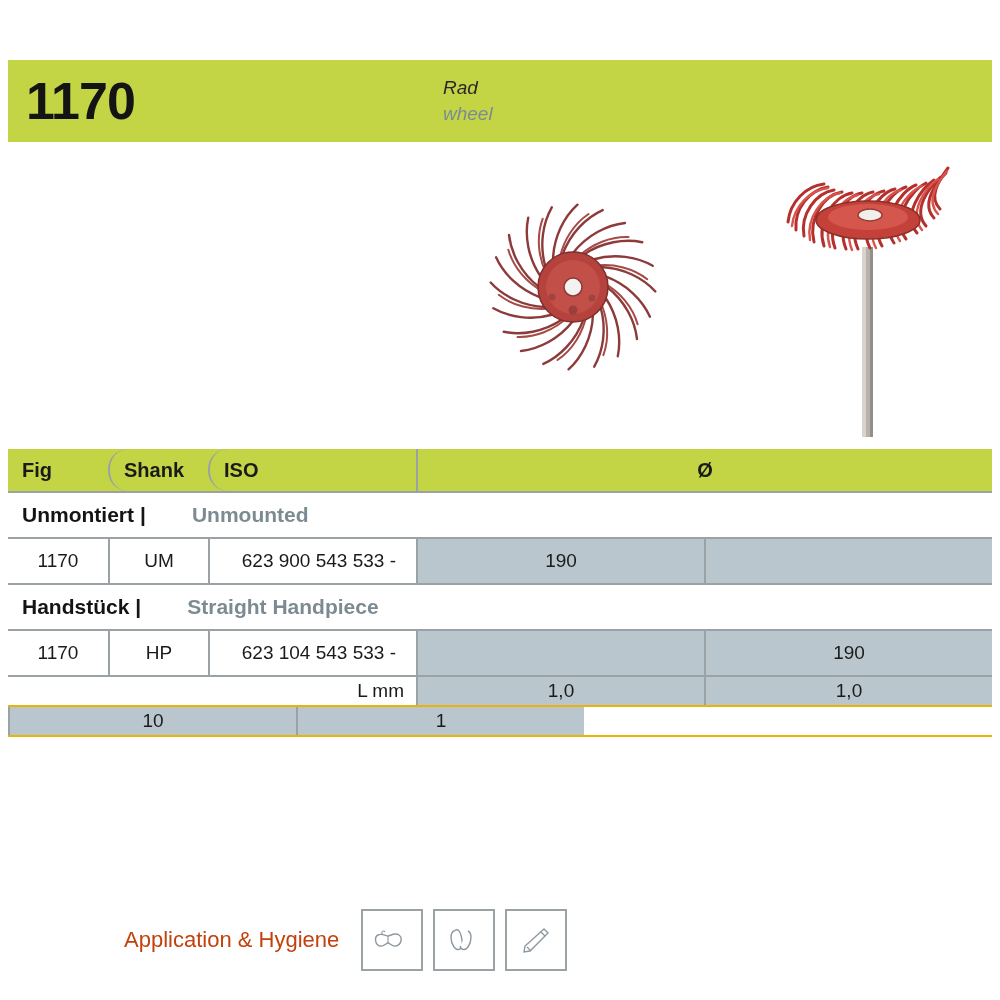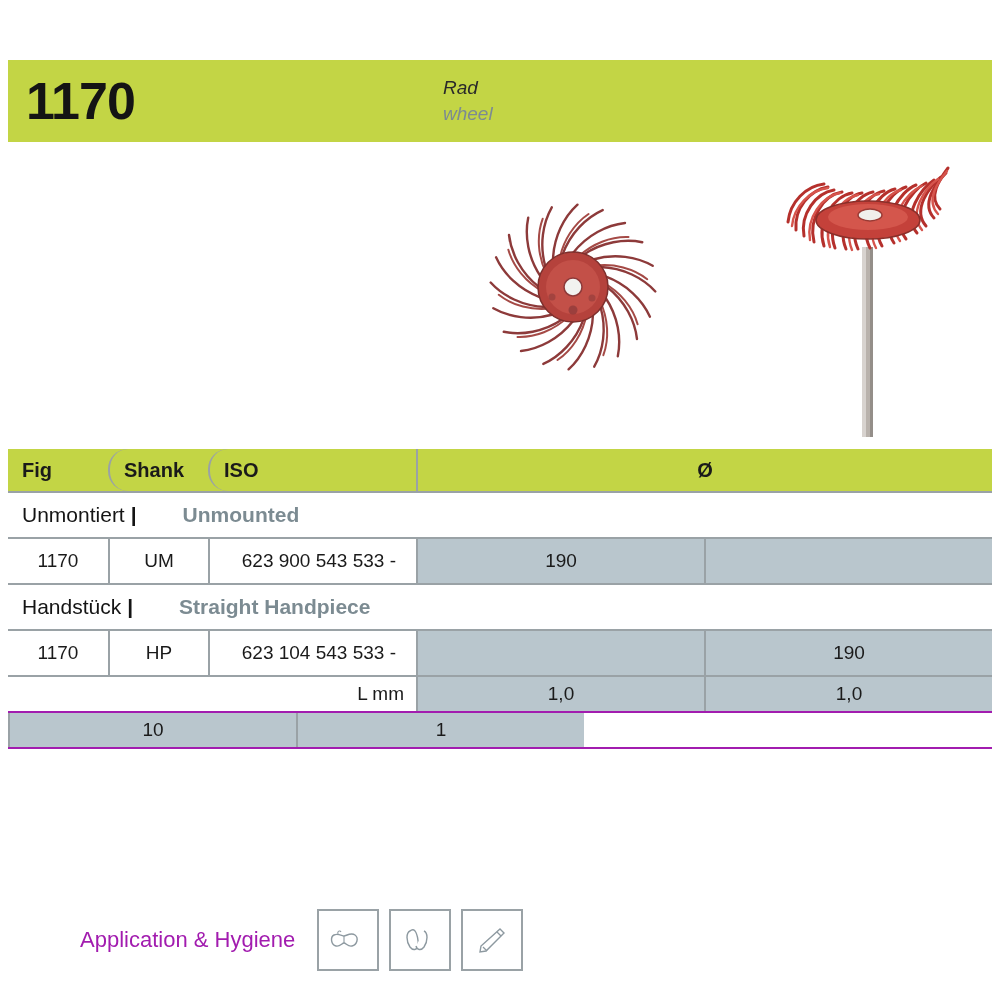--- a/index.html
+++ b/index.html
@@ -136,21 +136,21 @@
     height: 46px;
     align-items: center;
     display: flex;
     padding-left: 14px;
     box-sizing: border-box;
     border-bottom: 2px solid #9aa2a6;
     background: #fff;
   }
   .group-de {
     font-size: 21px;
-    font-weight: normal;
+    font-weight: bold;
     color: #141414;
   }
   .group-sep {
     font-size: 21px;
     font-weight: bold;
     color: #141414;
     margin: 0 6px;
   }
   .group-en {
     font-size: 21px;
@@ -171,21 +171,21 @@
     width: 288px;
     box-sizing: border-box;
     display: flex;
     align-items: center;
     justify-content: center;
     font-size: 19px;
     background: #b9c6cd;
   }
   .val-empty { background: #b9c6cd; }
 
-  .spec-row { height: 36px; border-bottom: 2px solid #a21caf; }
+  .spec-row { height: 30px; border-bottom: 2px solid #eab308; }
   .spec-label {
     width: 408px;
     box-sizing: border-box;
     display: flex;
     align-items: center;
     justify-content: flex-end;
     padding-right: 12px;
     font-size: 19px;
     background: #ffffff;
   }
@@ -212,23 +212,23 @@
   .footer {
     position: absolute;
     left: 8px;
     top: 900px;
     width: 984px;
     height: 80px;
     display: flex;
     align-items: center;
   }
   .footer-label {
-    margin-left: 72px;
+    margin-left: 116px;
     font-size: 22px;
-    color: #a21caf;
+    color: #c2410c;
   }
   .hyg-icons {
     display: flex;
     margin-left: 22px;
     gap: 10px;
   }
   .hyg-box {
     width: 58px;
     height: 58px;
     border: 2px solid #9aa2a6;

